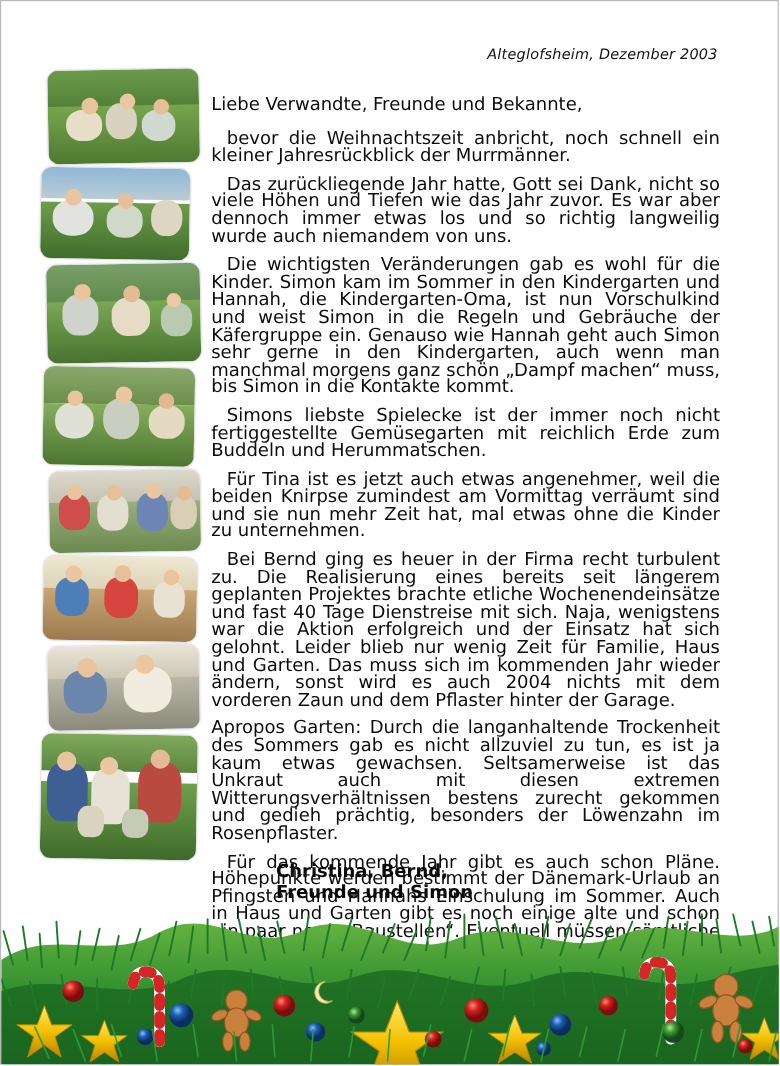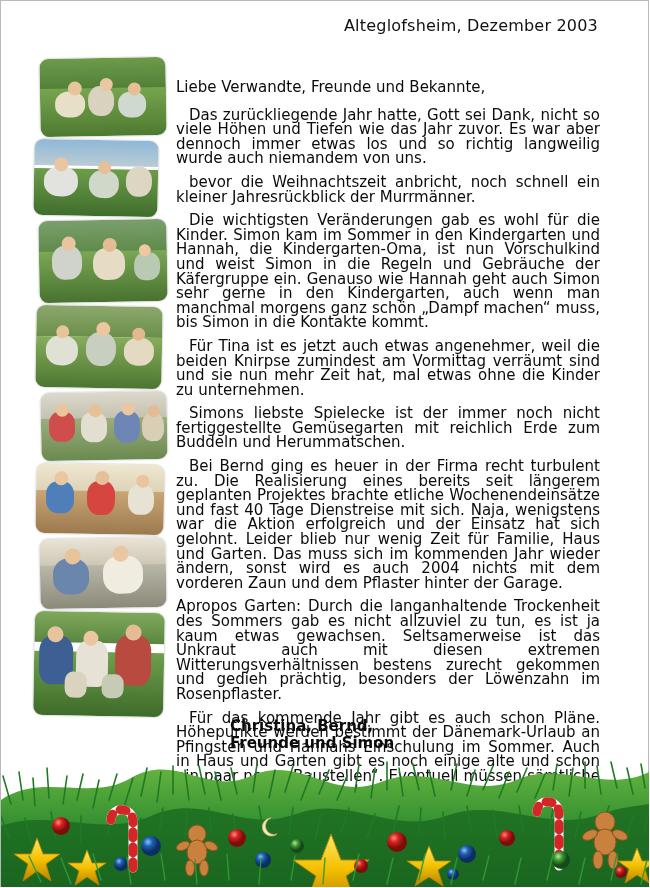--- a/index.html
+++ b/index.html
@@ -26,25 +26,26 @@
     height: 887px;
     border: 1px solid #b9b9b9;
     box-sizing: border-box;
     pointer-events: none;
   }
 
   
   #date-line {
     position: absolute;
     right: 52px;
-    top: 16px;
-    font-size: 16px;
+    top: 38px;
+    font-size: 12px;
     letter-spacing: 0.2px;
     color: #111;
     white-space: nowrap;
+    font-style: italic;
   }
 
   
   #photo-column {
     position: absolute;
     left: 34px;
     top: 58px;
     width: 130px;
     height: 660px;
   }
@@ -218,25 +219,25 @@
         <div class="blob" style="left:38%; top:18%; width:15px; height:15px; background:#eac7a0;"></div>
         <div class="blob" style="left:70%; top:12%; width:16px; height:16px; background:#e4bb95;"></div>
         <div class="blob" style="left:24%; top:58%; width:22px; height:26px; background:#d9d3c0; border-radius:36%;"></div>
         <div class="blob" style="left:52%; top:60%; width:22px; height:24px; background:#c6cbb6; border-radius:36%;"></div>
       </div>
     </div>
   </div>
 
   <div id="letter">
     <p class="salutation">Liebe Verwandte, Freunde und Bekannte,</p>
+    <p class="indent">bevor die Weihnachtszeit anbricht, noch schnell ein kleiner Jahresrückblick der Murrmänner.</p>
     <p class="indent">Das zurückliegende Jahr hatte, Gott sei Dank, nicht so viele Höhen und Tiefen wie das Jahr zuvor. Es war aber dennoch immer etwas los und so richtig langweilig wurde auch niemandem von uns.</p>
-    <p class="indent">bevor die Weihnachtszeit anbricht, noch schnell ein kleiner Jahresrückblick der Murrmänner.</p>
     <p class="indent">Die wichtigsten Veränderungen gab es wohl für die Kinder. Simon kam im Sommer in den Kindergarten und Hannah, die Kindergarten-Oma, ist nun Vorschulkind und weist Simon in die Regeln und Gebräuche der Käfergruppe ein. Genauso wie Hannah geht auch Simon sehr gerne in den Kindergarten, auch wenn man manchmal morgens ganz schön „Dampf machen“ muss, bis Simon in die Kontakte kommt.</p>
+    <p class="indent">Simons liebste Spielecke ist der immer noch nicht fertiggestellte Gemüsegarten mit reichlich Erde zum Buddeln und Herummatschen.</p>
     <p class="indent">Für Tina ist es jetzt auch etwas angenehmer, weil die beiden Knirpse zumindest am Vormittag verräumt sind und sie nun mehr Zeit hat, mal etwas ohne die Kinder zu unternehmen.</p>
-    <p class="indent">Simons liebste Spielecke ist der immer noch nicht fertiggestellte Gemüsegarten mit reichlich Erde zum Buddeln und Herummatschen.</p>
     <p class="indent">Bei Bernd ging es heuer in der Firma recht turbulent zu. Die Realisierung eines bereits seit längerem geplanten Projektes brachte etliche Wochenendeinsätze und fast 40 Tage Dienstreise mit sich. Naja, wenigstens war die Aktion erfolgreich und der Einsatz hat sich gelohnt. Leider blieb nur wenig Zeit für Familie, Haus und Garten. Das muss sich im kommenden Jahr wieder ändern, sonst wird es auch 2004 nichts mit dem vorderen Zaun und dem Pflaster hinter der Garage.</p>
     <p>Apropos Garten: Durch die langanhaltende Trockenheit des Sommers gab es nicht allzuviel zu tun, es ist ja kaum etwas gewachsen. Seltsamerweise ist das Unkraut auch mit diesen extremen Witterungsverhältnissen bestens zurecht gekommen und gedieh prächtig, besonders der Löwenzahn im Rosenpflaster.</p>
     <p class="indent">Für das kommende Jahr gibt es auch schon Pläne. Höhepunkte werden bestimmt der Dänemark-Urlaub an Pfingsten und Hannahs Einschulung im Sommer. Auch in Haus und Garten gibt es noch einige alte und schon ein paar neue „Baustellen“. Eventuell müssen sämtliche Türen verbreitert werden, damit Simon mit seinem Dickschaedel durchpasst.</p>
   </div>
 
   <div id="signature">
     <div>Christina, Bernd,</div>
     <div>Freunde und Simon</div>
   </div>
 

